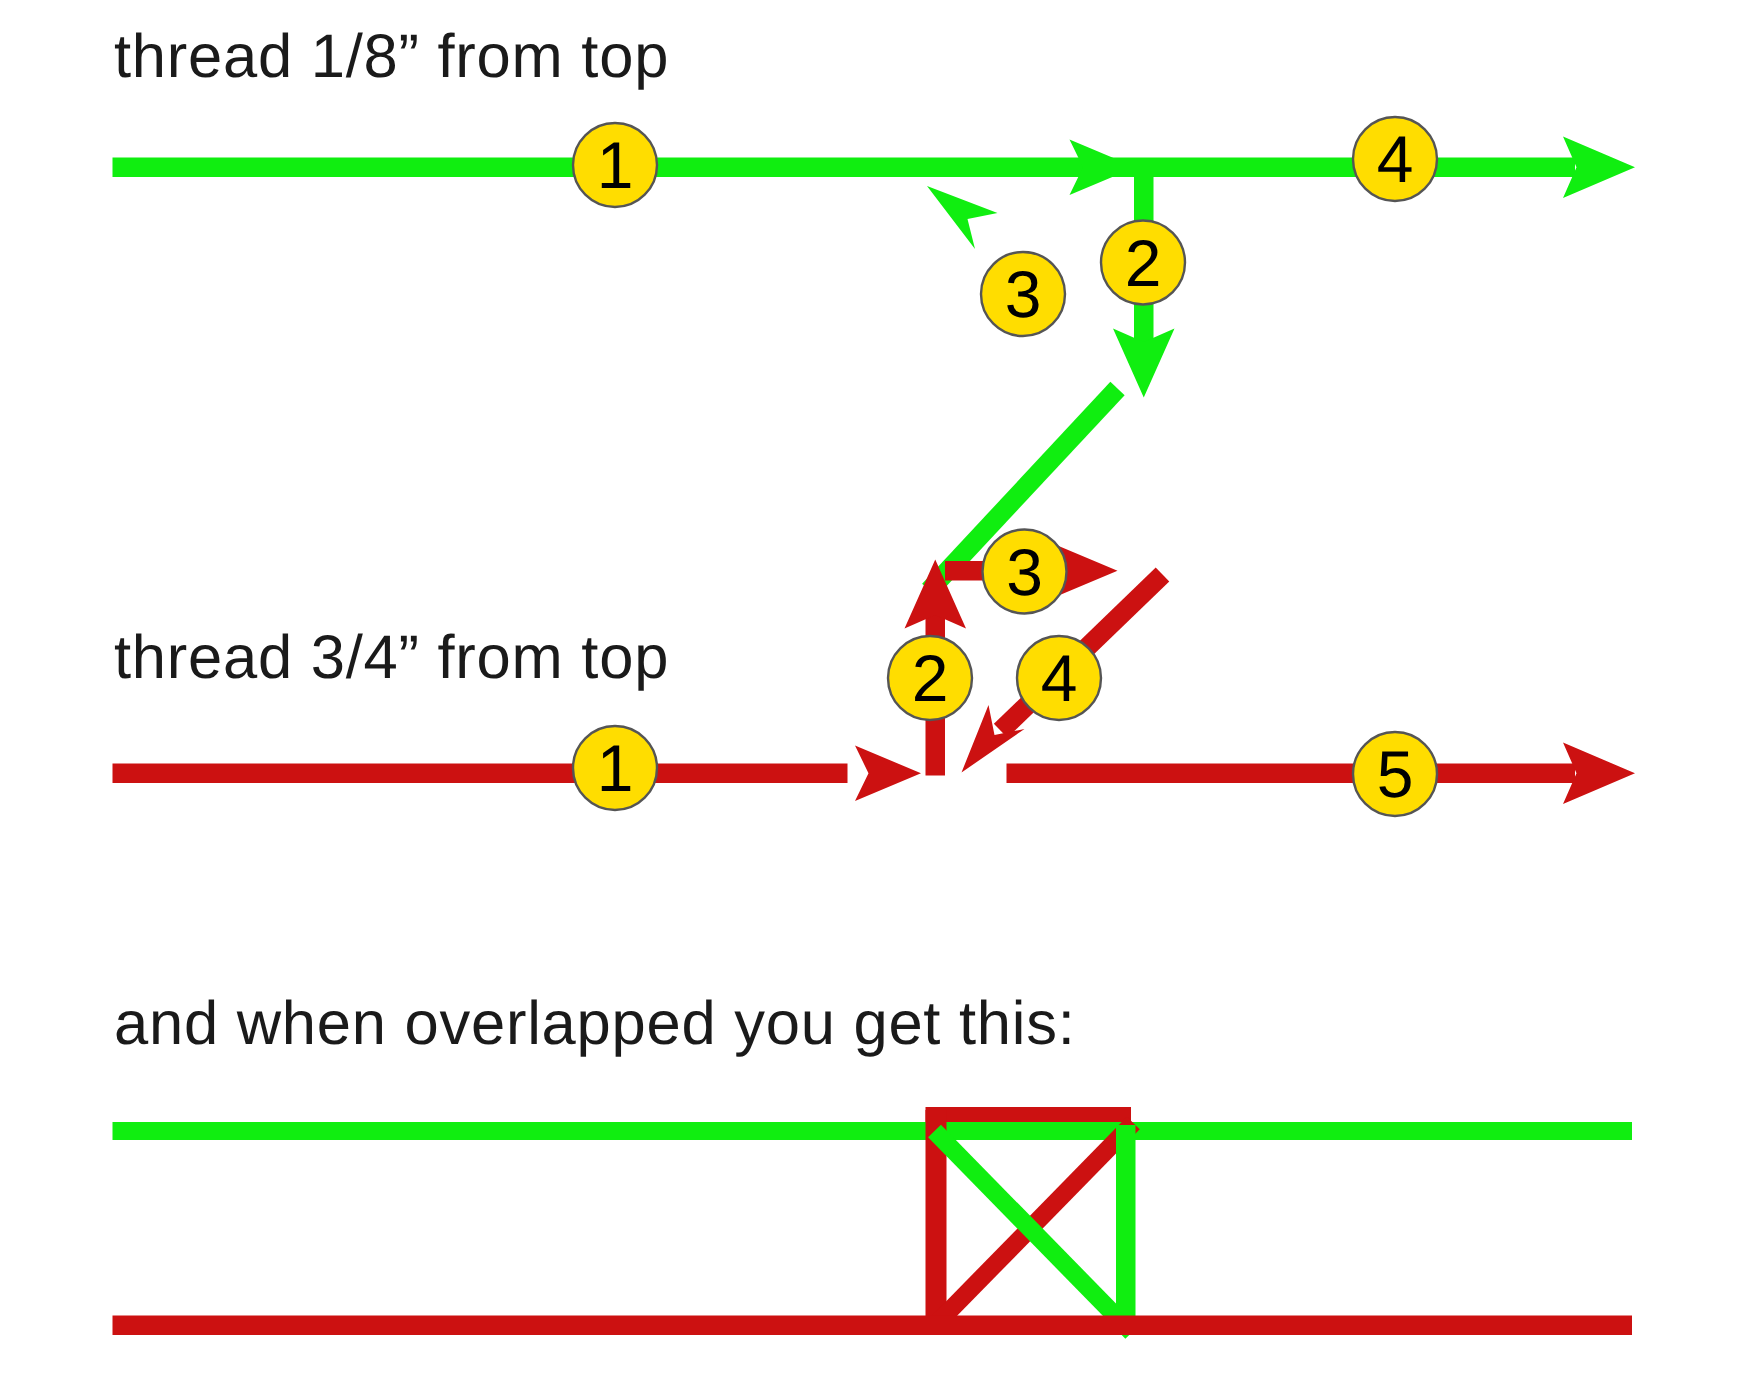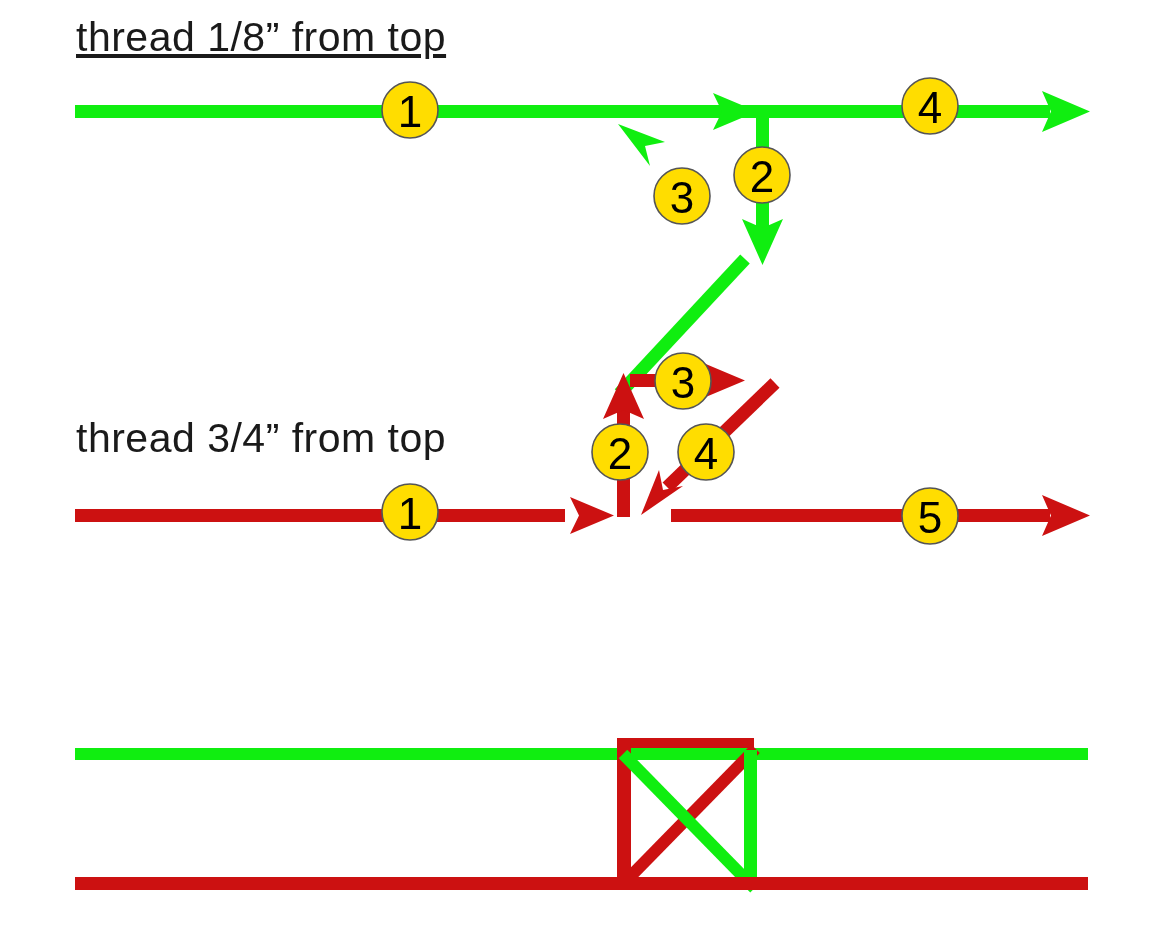--- a/index.html
+++ b/index.html
@@ -14,41 +14,42 @@
   .caption{
     position:absolute;
     font-family:"Liberation Sans", sans-serif;
     font-weight:300;
     color:#1a1a1a;
     white-space:nowrap;
     letter-spacing:0.5px;
     font-size:41px;
     line-height:1;
   }
-  #cap-green{left:76px;  top:17px;text-decoration:underline;}
+  #cap-green{left:76px;  top:17px;}
   #cap-red{  left:76px;  top:418px;}
   #cap-over{ left:76px;  top:662px;}
   .badge-num{
     font-family:"Liberation Sans", sans-serif;
     font-weight:300;
     font-size:44px;
     fill:#000000;
     dominant-baseline:central;
     text-anchor:middle;
   }
 </style>
 </head>
 <body style="background: rgb(255, 255, 255);">
 
 <div id="stage">
 
   <div class="caption" id="cap-green" style="color: rgb(26, 26, 26);">thread 1/8” from top</div>
 
   <div class="caption" id="cap-red" style="color: rgb(26, 26, 26);">thread 3/4” from top</div>
 
+  <div class="caption" id="cap-over" style="color: rgb(26, 26, 26);">and when overlapped you get this:</div>
 
   <svg id="canvas" viewBox="0 0 1163 932" xmlns="http://www.w3.org/2000/svg">
 
     <g>
 
       <rect x="75" y="105" width="665" height="13" class="g-fill" fill="#10ee10"></rect>
 
       <polygon class="g-fill" points="757,111.5 713,93 722,111.5 713,130" fill="#10ee10"></polygon>
 
       <rect x="740" y="105" width="310" height="13" class="g-fill" fill="#10ee10"></rect>

